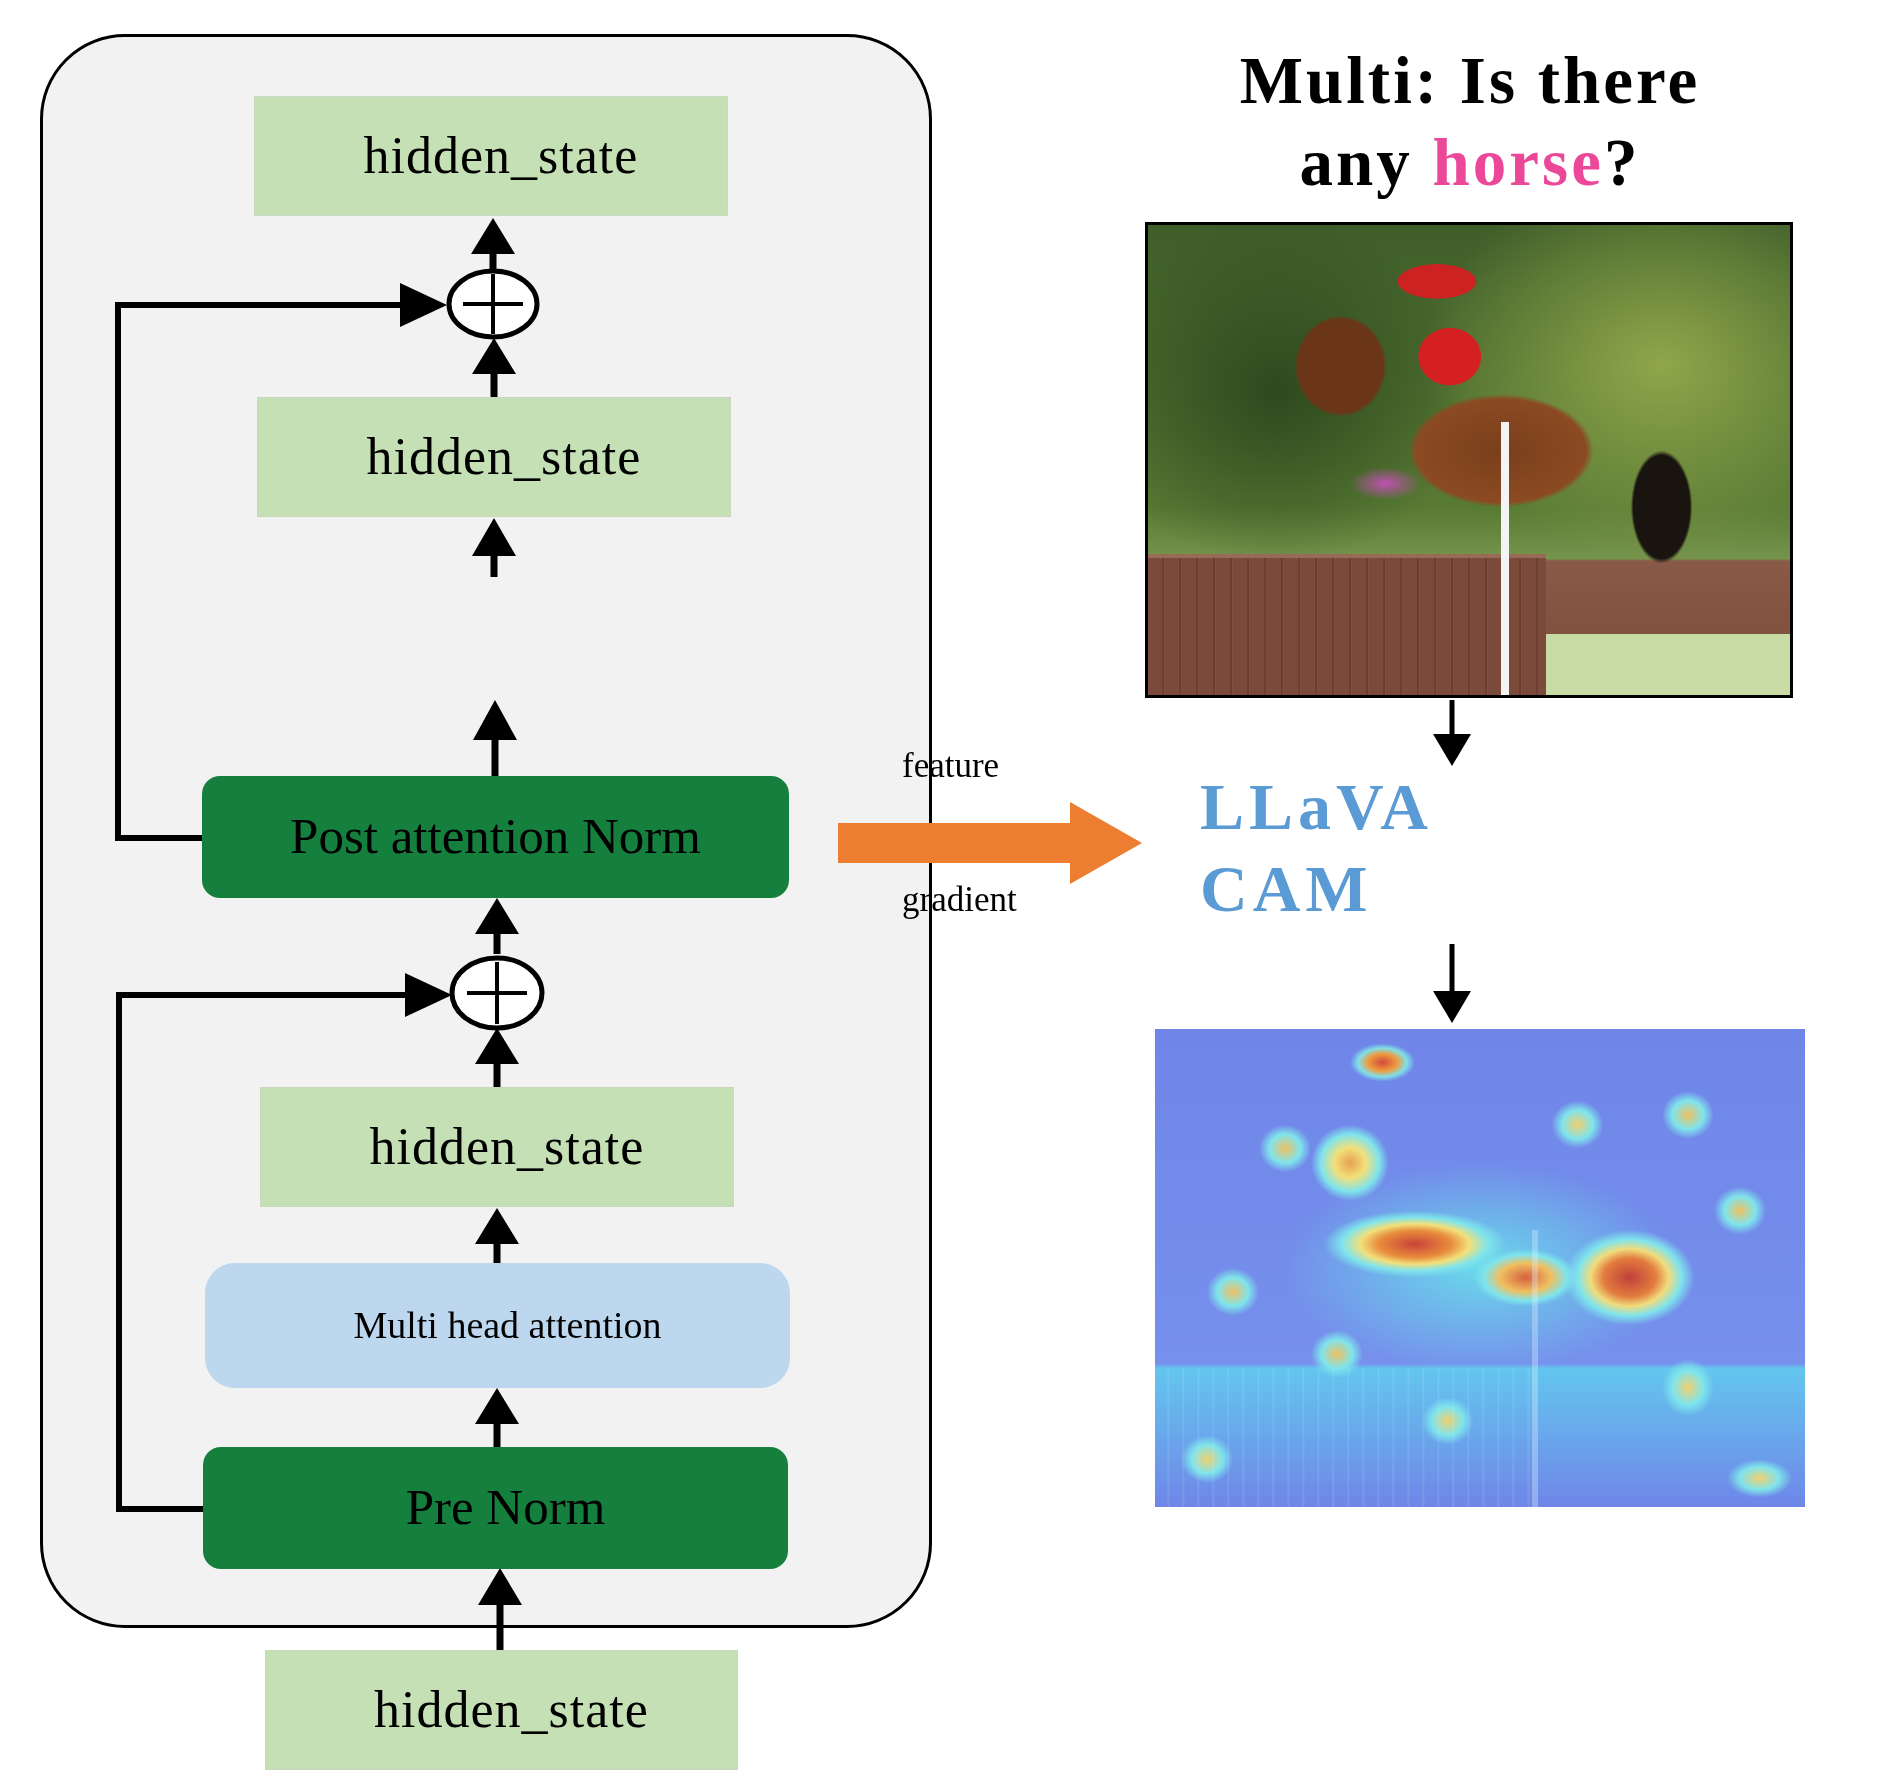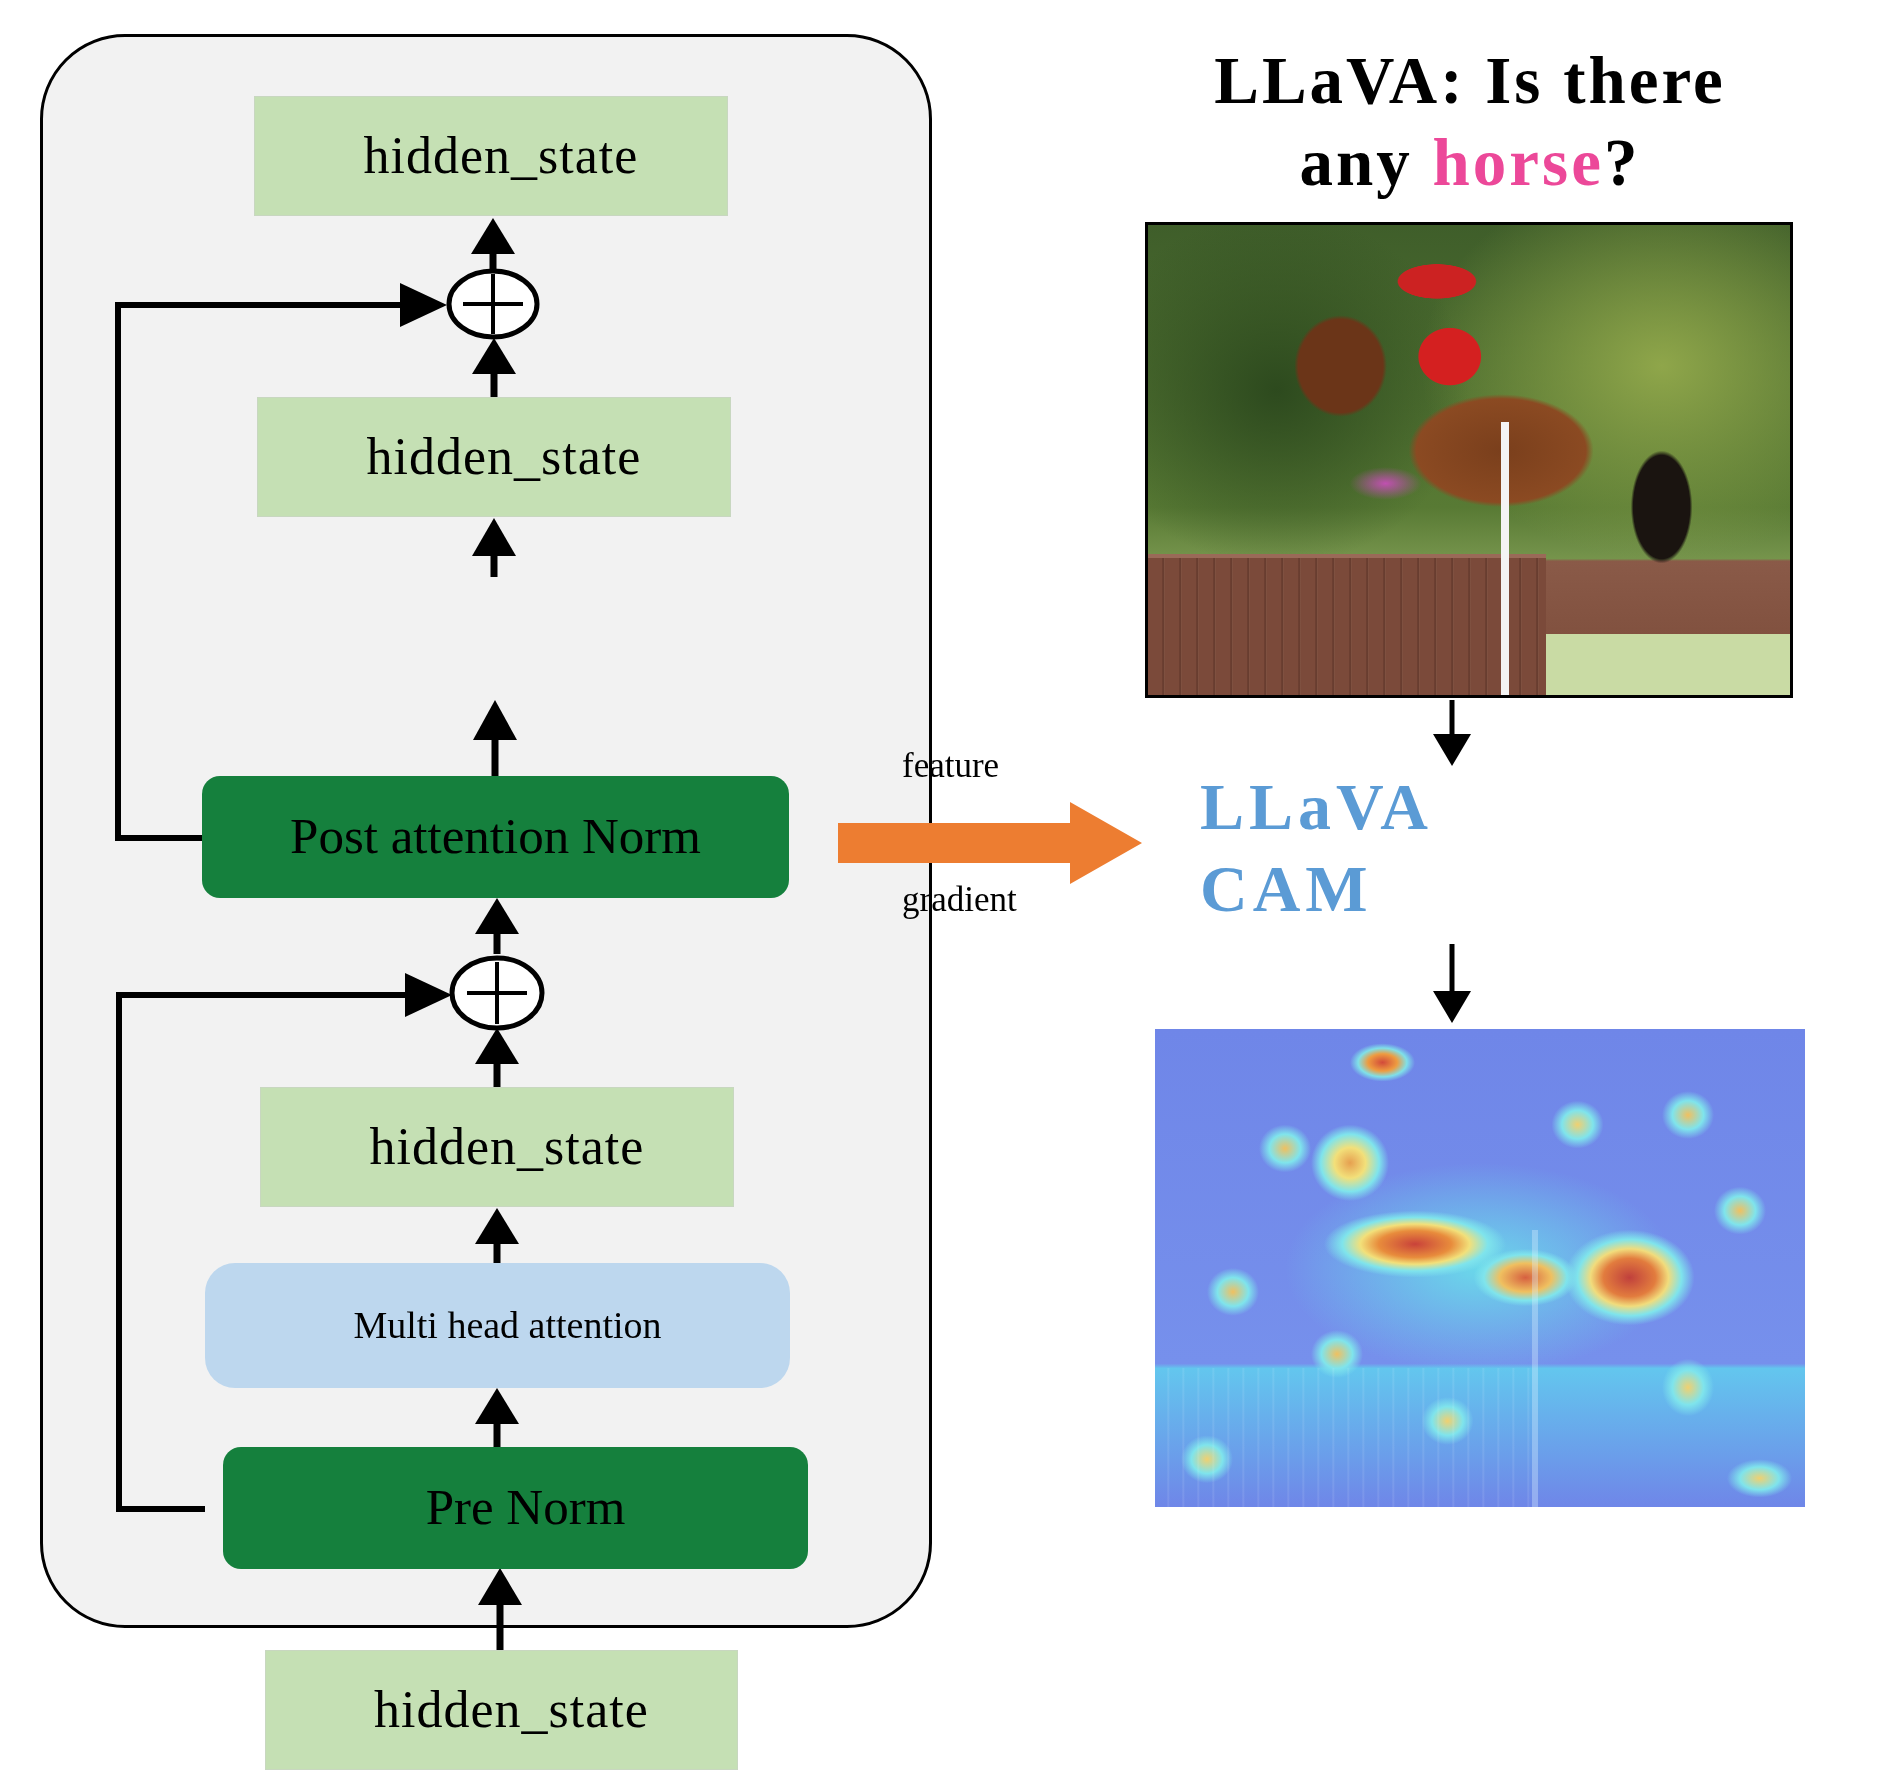--- a/index.html
+++ b/index.html
@@ -149,35 +149,35 @@
   </div>
   <div class="box norm" style="left:202px;top:776px;width:587px;height:122px;padding:0 60px;">
     <span>Post attention Norm</span>
   </div>
   <div class="box hs" style="left:260px;top:1087px;width:474px;height:120px;">
     <span>hidden_state</span>
   </div>
   <div class="box mha" style="left:205px;top:1263px;width:585px;height:125px;">
     <span>Multi head attention</span>
   </div>
-  <div class="box norm" style="left:223px;top:1447px;width:585px;height:122px;">
+  <div class="box norm" style="left:203px;top:1447px;width:585px;height:122px;">
     <span>Pre Norm</span>
   </div>
   <div class="box hs" style="left:265px;top:1650px;width:473px;height:120px;">
     <span>hidden_state</span>
   </div>
 
   <svg class="wires" width="1899" height="1783">
     <polygon points="838,823 1070,823 1070,802 1142,843 1070,884 1070,863 838,863" fill="#ed7d31"></polygon>
   </svg>
   <div class="label" style="left:902px;top:746px;">feature</div>
   <div class="label" style="left:902px;top:880px;">gradient</div>
 
   <div class="prompt" style="top:40px;">
-    <span>LLaVA: Is there</span>
+    <span>Multi: Is there</span>
   </div>
   <div class="prompt" style="top:122px;">
     <span>any </span><span style="color:#ec4899;">horse</span><span>?</span>
   </div>
 
   <div class="photo">
     <div class="fence"></div>
     <div class="grass"></div>
     <div class="pole"></div>
   </div>

